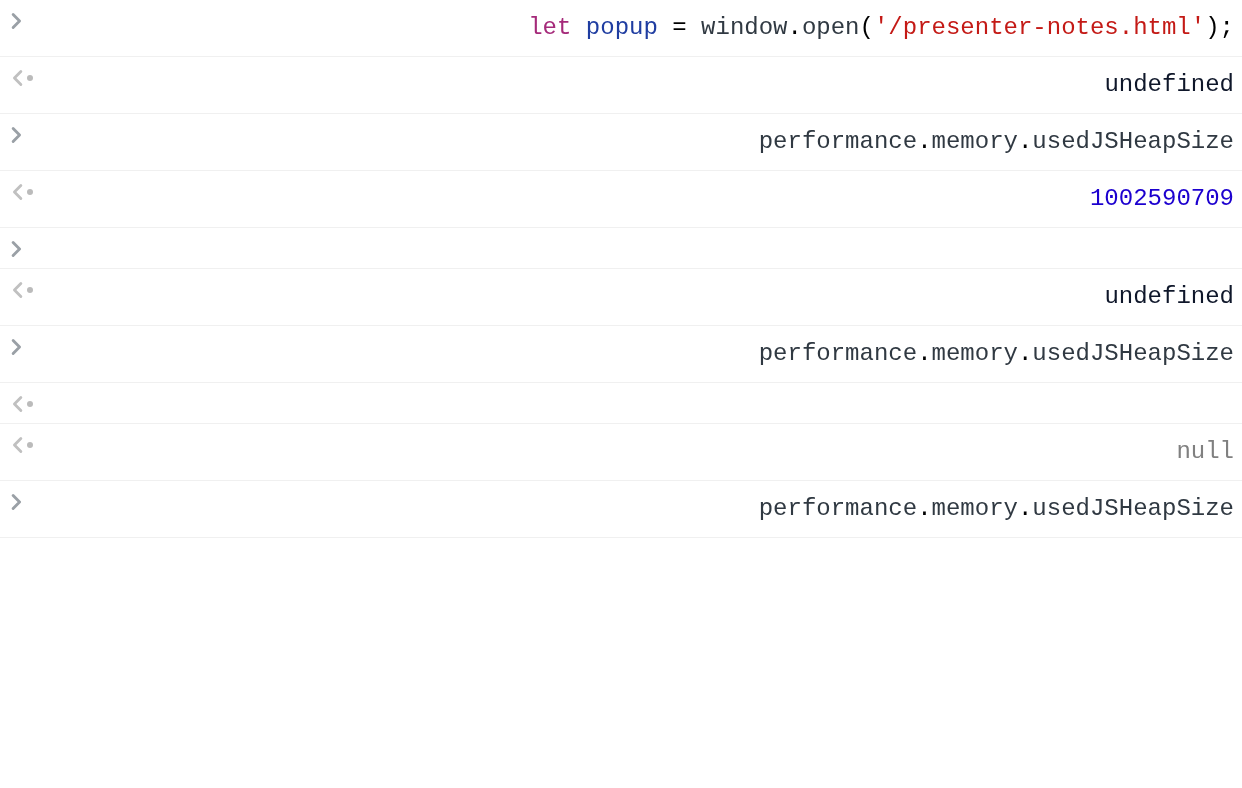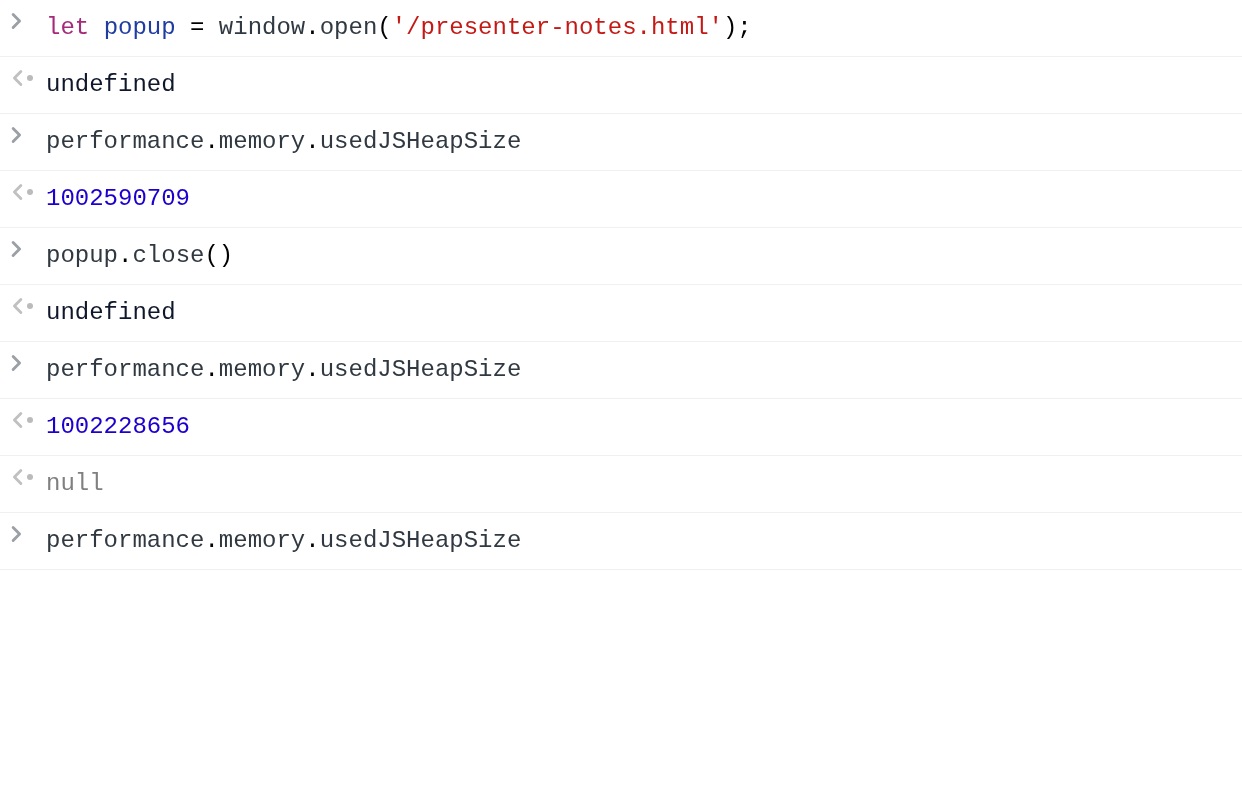--- a/index.html
+++ b/index.html
@@ -8,20 +8,21 @@
       box-sizing: border-box;
     }
     body {
       font-family: Menlo, Monaco, Consolas, "Courier New", monospace;
       font-size: 24px;
       background: #ffffff;
       color: #333;
     }
     .console {
       width: 100%;
+      text-align: right;
     }
     .row {
       display: flex;
       align-items: flex-start;
       padding: 10px 8px 10px 10px;
       border-bottom: 1px solid #f0f0f0;
       line-height: 1.5;
     }
     .row.input-row .gutter-icon {
       color: #5389c0;
@@ -116,21 +117,20 @@
       <div class="content"><span class="tok-number">1002590709</span></div>
     </div>
     <div class="row input-row">
       <div class="gutter">
         <span class="gutter-icon">
           <svg viewBox="0 0 10 14">
             <path d="M2 2 L7 7 L2 12" fill="none" stroke="#9aa0a6" stroke-width="2.2" stroke-linecap="round" stroke-linejoin="round"></path>
           </svg>
         </span>
       </div>
-      <div class="content"><span class="tok-default">popup</span><span class="tok-punct">.</span><span class="tok-default">close</span><span class="tok-punct">()</span></div>
     </div>
     <div class="row output-row">
       <div class="gutter">
         <span class="gutter-icon">
           <svg viewBox="0 0 10 14">
             <path d="M8 2 L3 7 L8 12" fill="none" stroke="#c6c6c6" stroke-width="2.2" stroke-linecap="round" stroke-linejoin="round"></path>
           </svg>
           <span class="dot"></span>
         </span>
       </div>
@@ -148,21 +148,20 @@
     </div>
     <div class="row output-row">
       <div class="gutter">
         <span class="gutter-icon">
           <svg viewBox="0 0 10 14">
             <path d="M8 2 L3 7 L8 12" fill="none" stroke="#c6c6c6" stroke-width="2.2" stroke-linecap="round" stroke-linejoin="round"></path>
           </svg>
           <span class="dot"></span>
         </span>
       </div>
-      <div class="content"><span class="tok-number">1002228656</span></div>
     </div>
     <div class="row output-row">
       <div class="gutter">
         <span class="gutter-icon">
           <svg viewBox="0 0 10 14">
             <path d="M8 2 L3 7 L8 12" fill="none" stroke="#c6c6c6" stroke-width="2.2" stroke-linecap="round" stroke-linejoin="round"></path>
           </svg>
           <span class="dot"></span>
         </span>
       </div>

